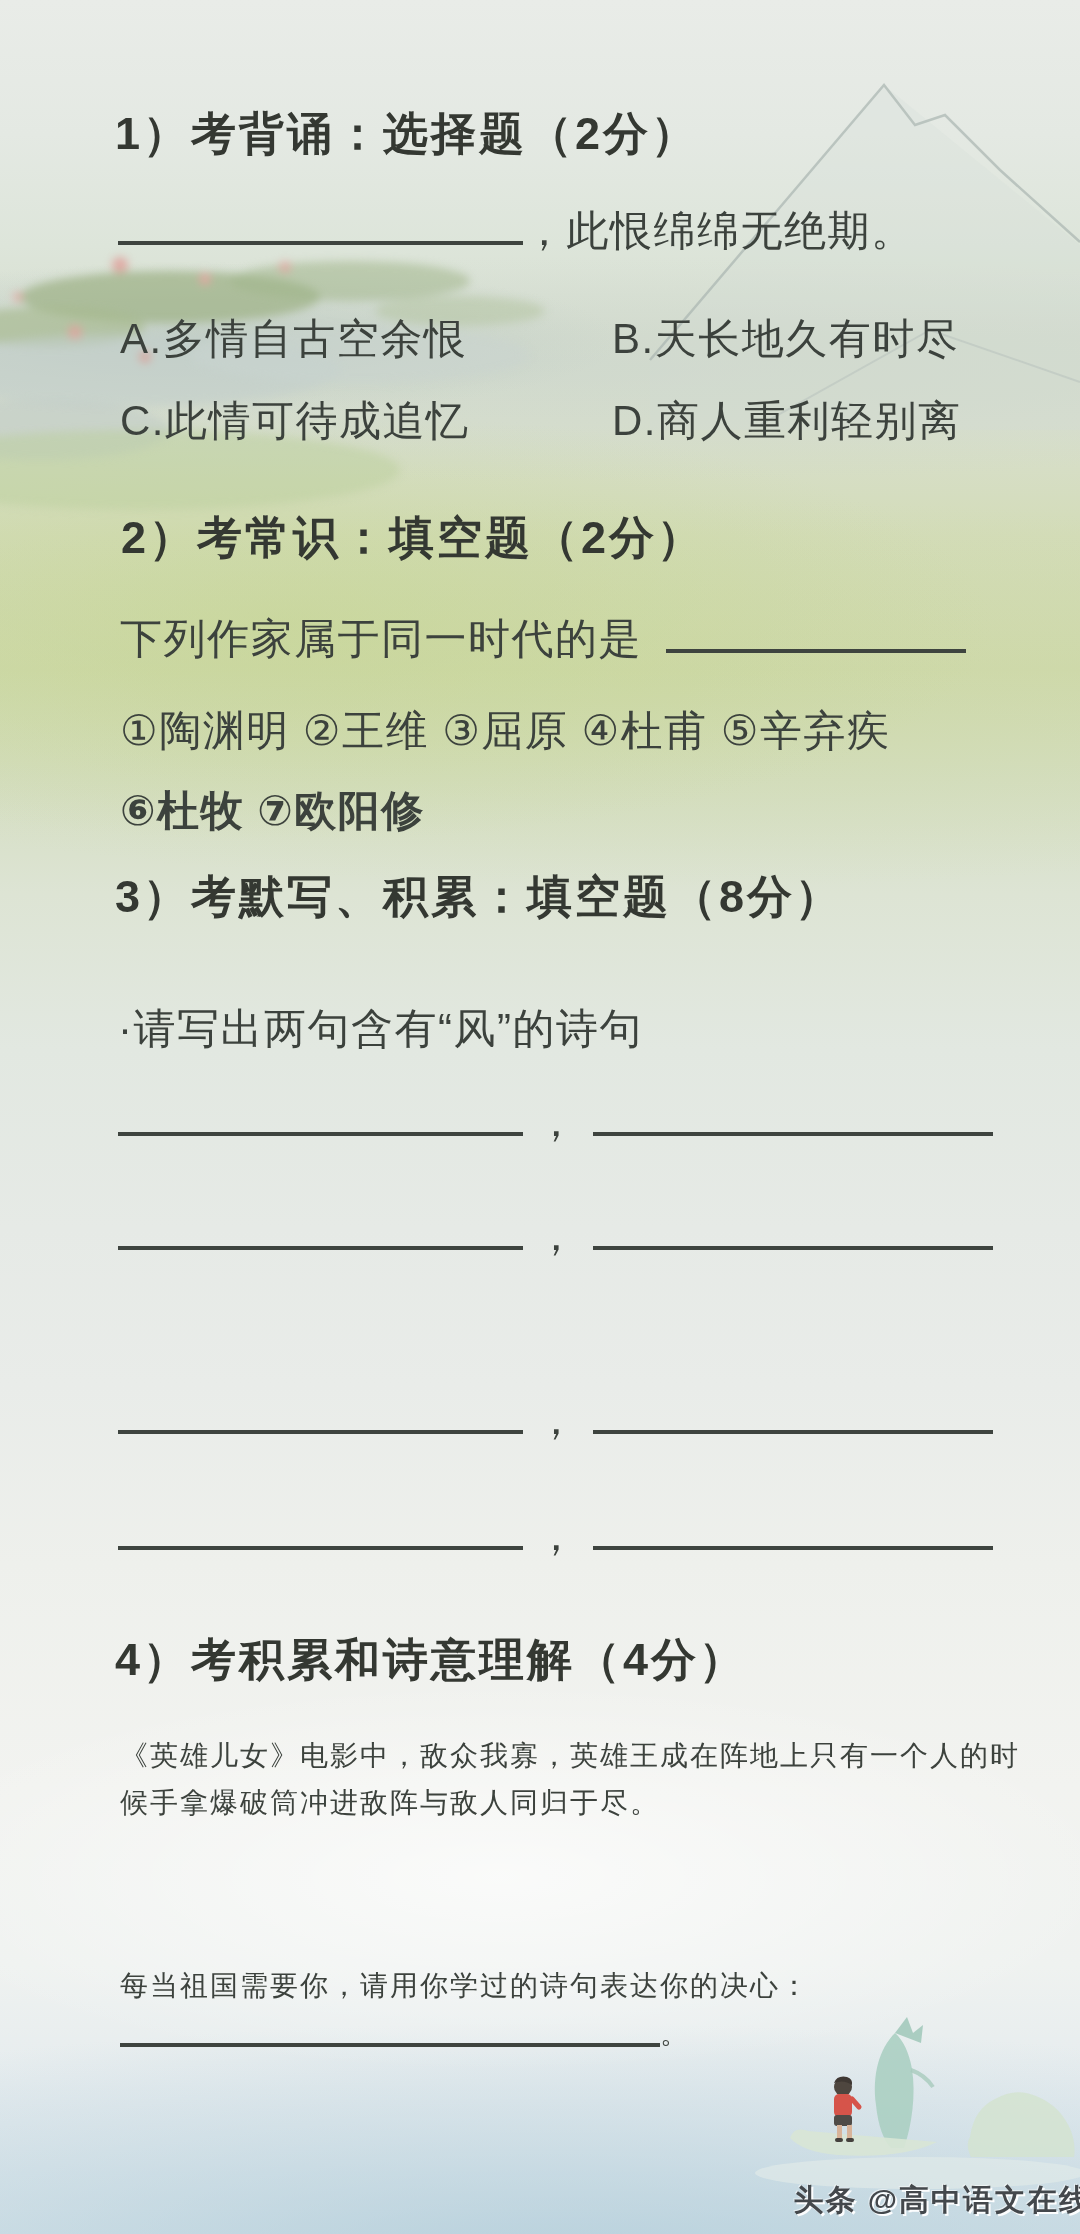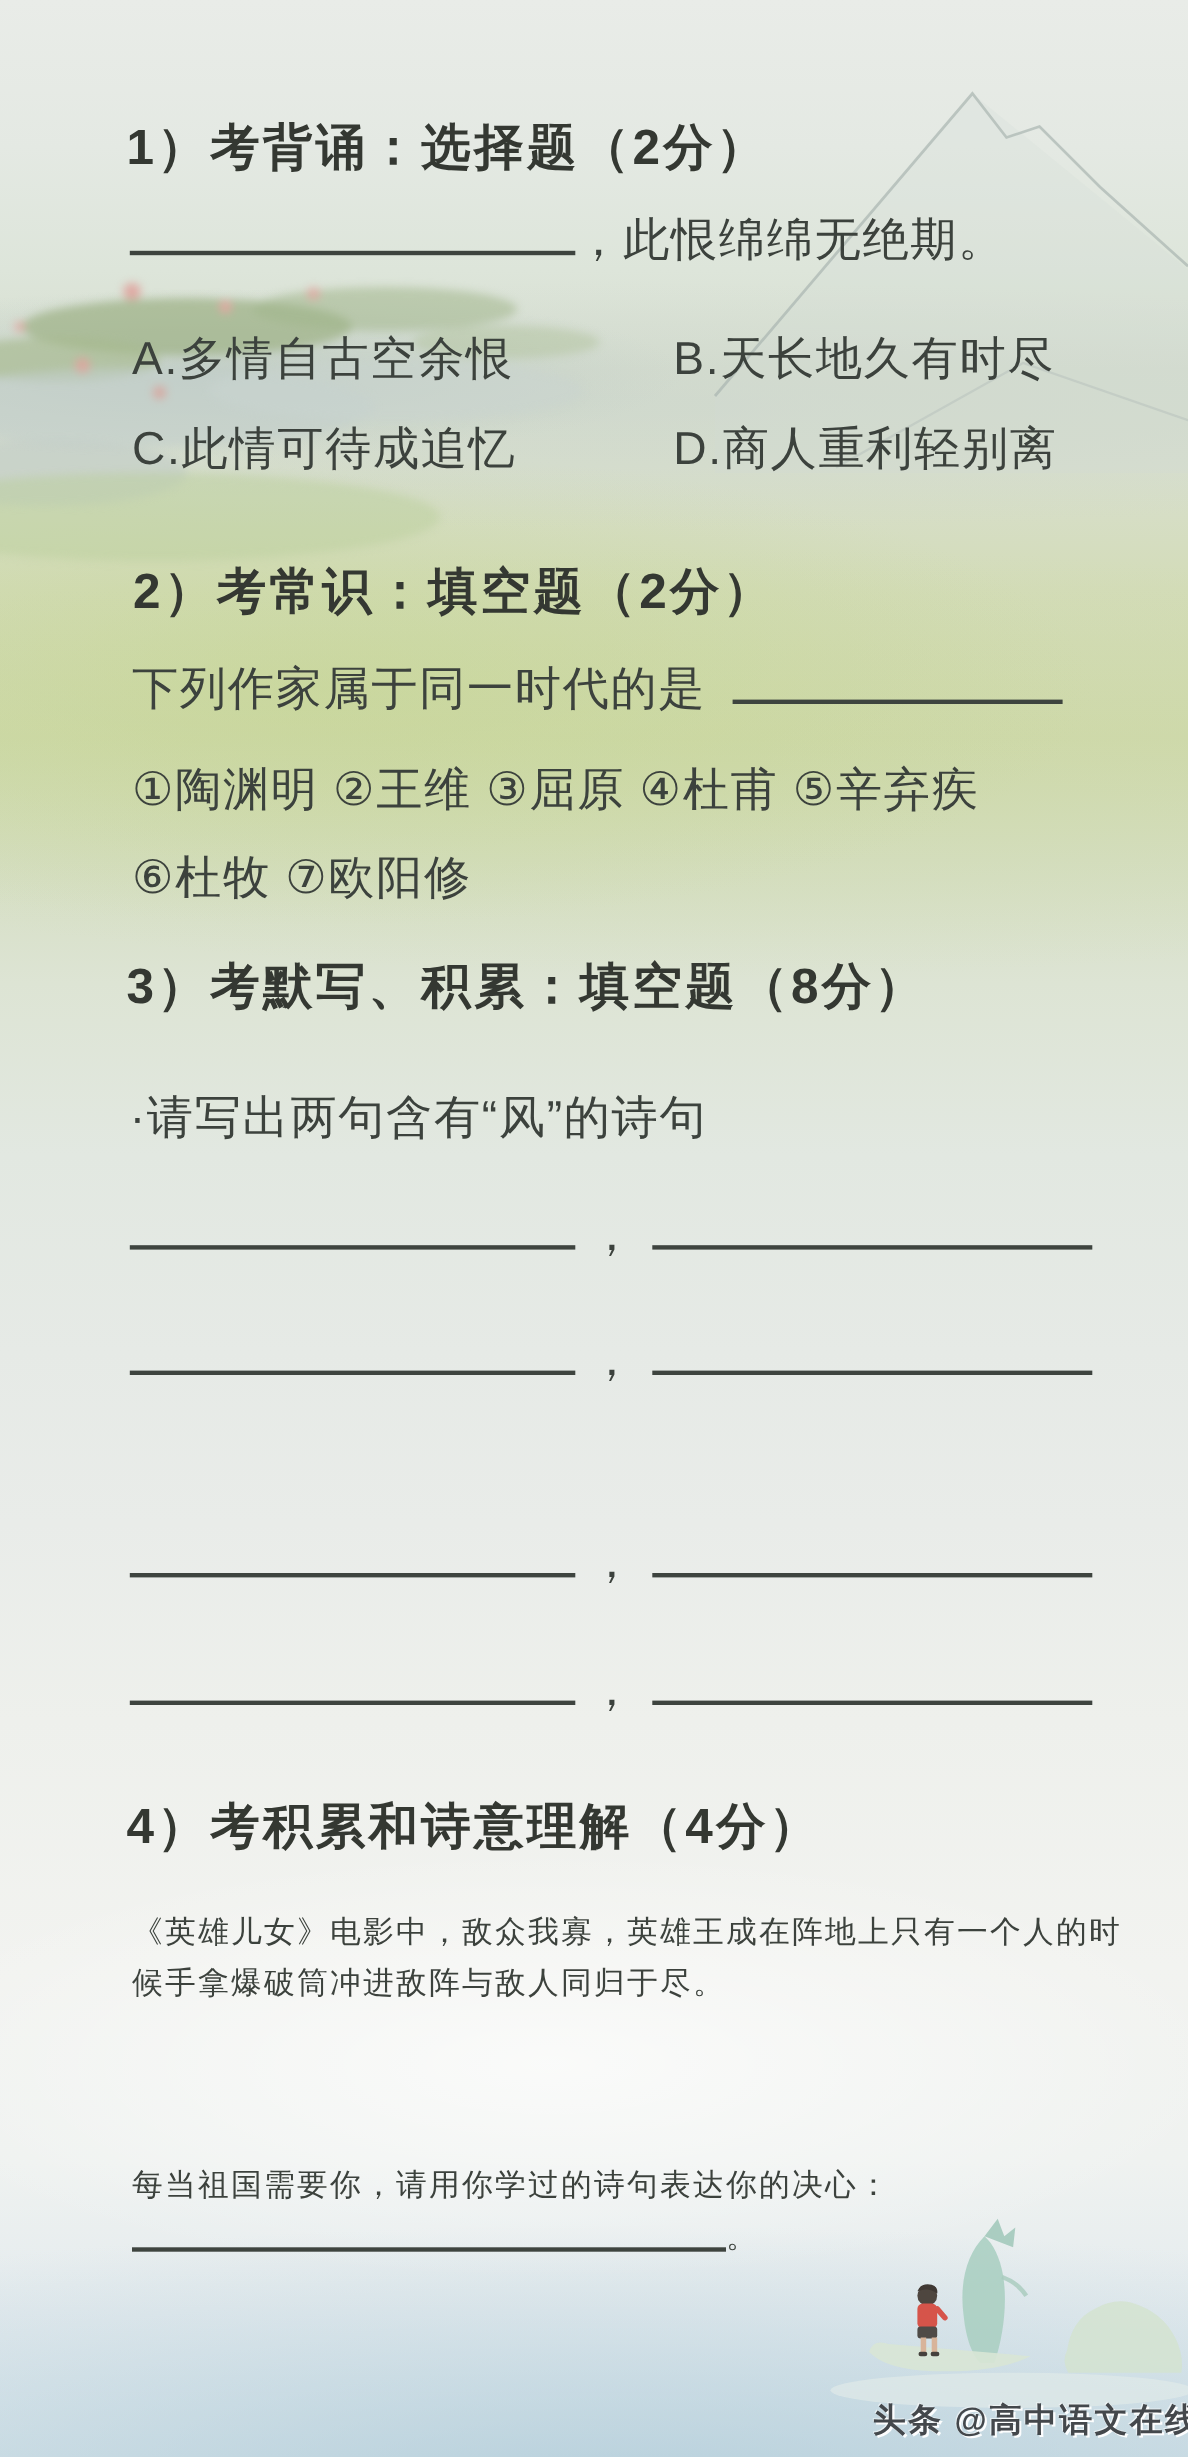--- a/index.html
+++ b/index.html
@@ -18,21 +18,21 @@
       radial-gradient(ellipse 900px 280px at 45% 84%, rgba(255,255,255,0.65), rgba(255,255,255,0) 70%),
       radial-gradient(ellipse 1500px 300px at 50% 101%, rgba(168,199,214,0.65), rgba(168,199,214,0) 78%),
       linear-gradient(180deg,
         #e9ece8 0%, #e4e9e3 6%, #dde5da 11%, #d7decf 15%,
         #d8dfcd 19%, #d3dcb8 24%, #cfd9ad 30%, #d5dec2 35%,
         #dde4d4 40%, #e2e8e1 47%, #e6eae6 55%, #e9ece9 62%,
         #eef0ec 70%, #f2f3f0 80%, #eff2f0 88%, #e4ebee 94%, #d9e5ea 100%);
     padding-left: 29px;
   }
   .heading{position:absolute;font-size:45px;font-weight:700;color:#343832;letter-spacing:3px;white-space:nowrap;}
-  .bodyline{position:absolute;font-size:42px;letter-spacing:1.5px;white-space:nowrap;line-height:52px;}
+  .bodyline{position:absolute;font-size:42px;letter-spacing:1.5px;white-space:nowrap;line-height:52px;margin-top:13px;}
   .blank{display:inline-block;border-bottom:4px solid #3e443f;height:38px;}
   .w405{width:405px;} .w400{width:400px;} .w300{width:300px;margin-left:24px;} .w540{width:540px;}
   .pairrow{position:absolute;display:flex;align-items:baseline;font-size:42px;}
   .pairrow .comma{margin:0 16px 0 12px;line-height:42px;}
   .para{position:absolute;font-size:28px;letter-spacing:2px;line-height:47px;width:921px;color:#3c423d;}
   .para .blank{vertical-align:-4px;border-bottom-width:4px;height:34px;}
   .watermark{
     position:absolute;right:18px;top:2180px;
     font-size:30px;font-weight:700;color:#44484c;letter-spacing:2px;
     text-shadow:2px 2px 0 rgba(255,255,255,0.95), -1px -1px 0 rgba(255,255,255,0.55);
@@ -79,21 +79,21 @@
   <div class="bodyline" style="left:120px;top:382px;">C.此情可待成追忆</div>
   <div class="bodyline" style="left:612px;top:382px;">D.商人重利轻别离</div>
 
   <div class="heading" style="left:121px;top:508px;">2）考常识：填空题（2分）</div>
 
   <div class="bodyline" style="left:120px;top:692px;">①陶渊明 ②王维 ③屈原 ④杜甫 ⑤辛弃疾</div>
 
   <div class="bodyline" style="left:120px;top:598px;">
     <span>下列作家属于同一时代的是</span><span class="blank w300"></span>
   </div>
-  <div class="bodyline" style="left:120px;top:772px;">⑥杜牧 ⑦欧阳修</div>
+  <div class="bodyline" style="left:120px;top:772px;font-weight:bold;">⑥杜牧 ⑦欧阳修</div>
 
   <div class="heading" style="left:115px;top:867px;">3）考默写、积累：填空题（8分）</div>
 
   <div class="bodyline" style="left:118px;top:990px;">·请写出两句含有“风”的诗句</div>
 
   <div class="pairrow" style="left:118px;top:1094px;">
     <span class="blank w405"></span>
     <span class="comma">，</span>
     <span class="blank w400"></span>
   </div>

